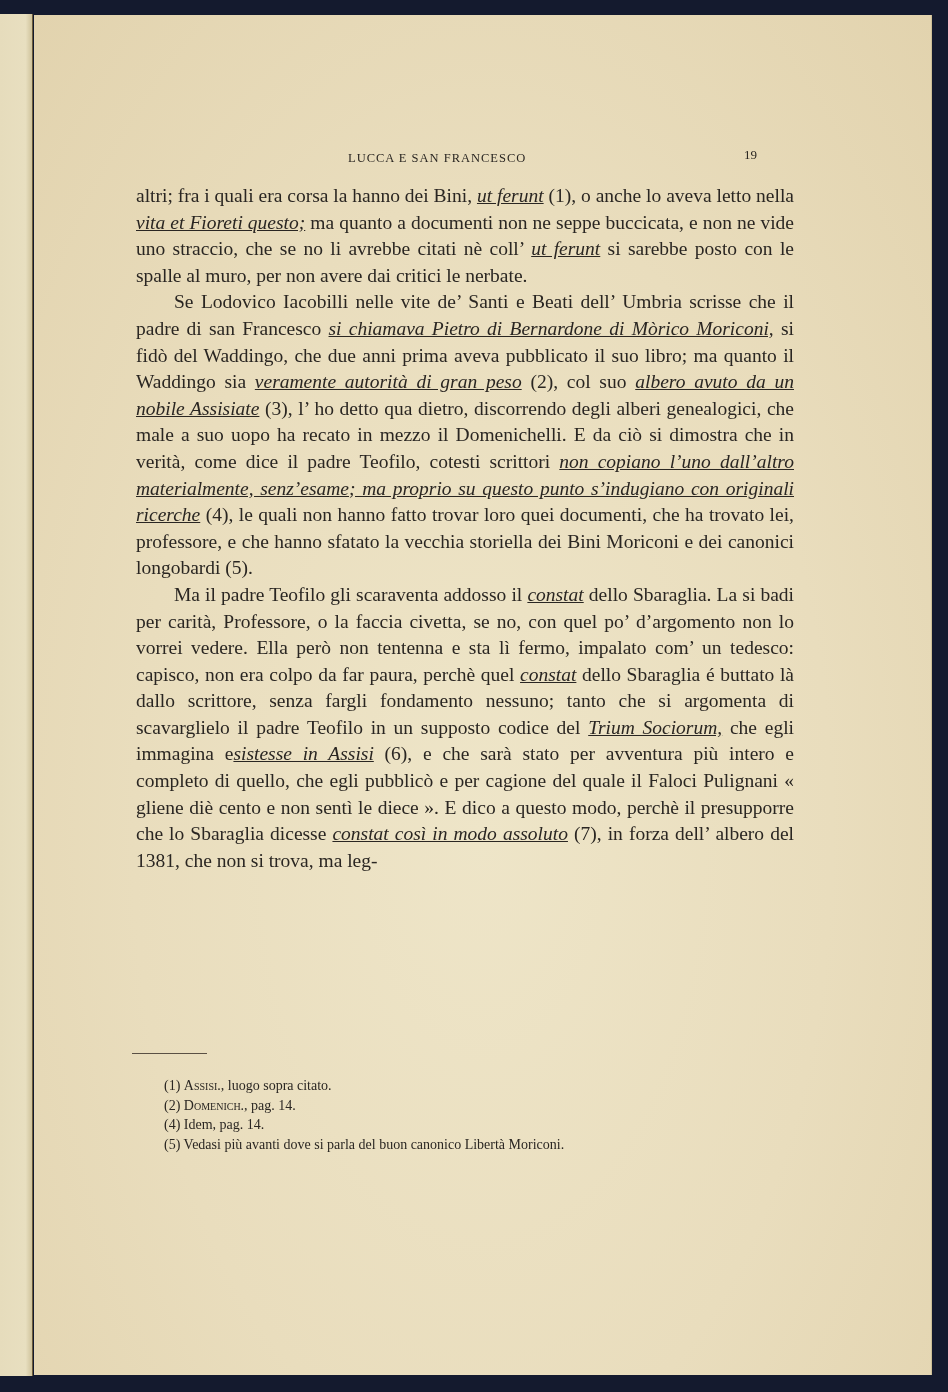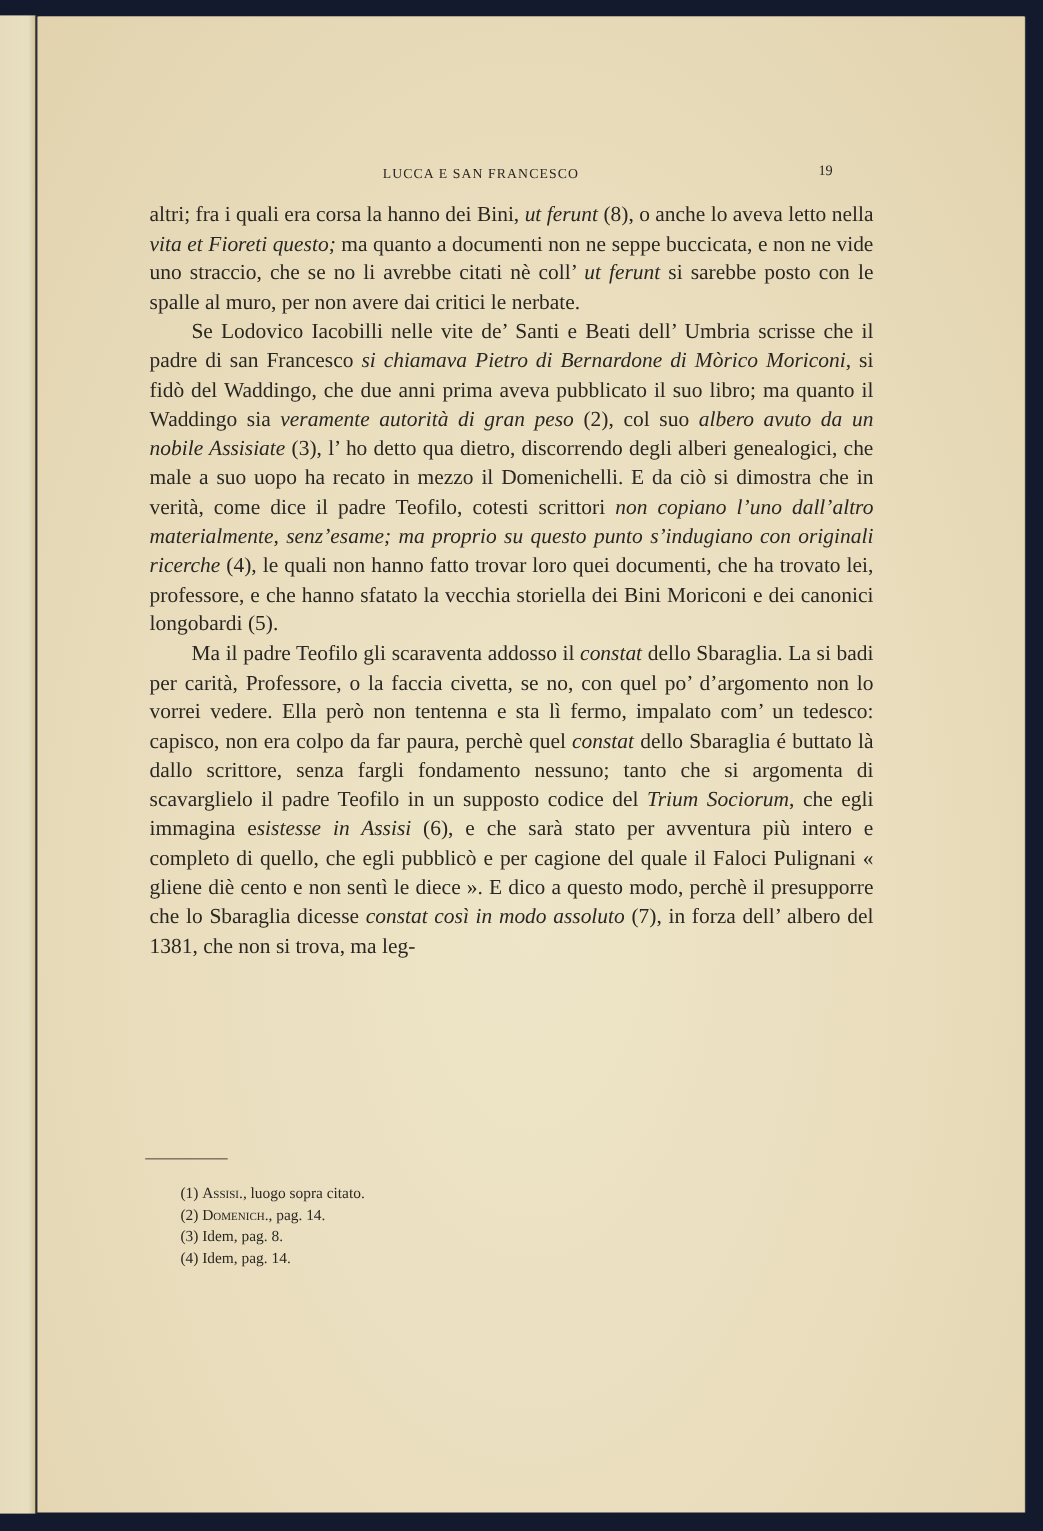--- a/index.html
+++ b/index.html
@@ -31,21 +31,21 @@
   .page-number {
     position: absolute; left: 710px; top: -4px; font-size: 13px;
   }
   .body-text {
     position: absolute; left: 102px; top: 168px; width: 658px;
     font-size: 19.5px; line-height: 26.6px;
     text-align: justify; hyphens: manual;
   }
   .body-text p { margin: 0; }
   .body-text p.indent { text-indent: 38px; }
-  .body-text i { font-style: italic; }
+  .body-text i { font-style: italic; text-decoration: underline; }
   .footnote-rule {
     position: absolute; left: 98px; top: 1038px; width: 75px; height: 0;
     border-top: 1px solid #5a5044;
   }
   .footnotes {
     position: absolute; left: 130px; top: 1061px; width: 640px;
     font-size: 14px; line-height: 19.5px;
   }
   .footnote { white-space: nowrap; }
   .sc { font-variant: small-caps; }
@@ -55,26 +55,26 @@
 
 <div class="prev-page"></div>
 
 <div class="page">
   <div class="running-head">
     <span class="running-title">LUCCA E SAN FRANCESCO</span>
     <span class="page-number">19</span>
   </div>
 
   <div class="body-text" id="body-text">
-      <p><span>altri; fra i quali era corsa la hanno dei Bini, </span><i>ut ferunt</i><span> (8), o anche lo aveva letto nella </span><i>vita et Fioreti questo;</i><span> ma quanto a documenti non ne seppe buccicata, e non ne vide uno straccio, che se no li avrebbe citati nè coll’ </span><i>ut ferunt</i><span> si sarebbe posto con le spalle al muro, per non avere dai critici le nerbate.</span></p>
+      <p><span>altri; fra i quali era corsa la hanno dei Bini, </span><i>ut ferunt</i><span> (1), o anche lo aveva letto nella </span><i>vita et Fioreti questo;</i><span> ma quanto a documenti non ne seppe buccicata, e non ne vide uno straccio, che se no li avrebbe citati nè coll’ </span><i>ut ferunt</i><span> si sarebbe posto con le spalle al muro, per non avere dai critici le nerbate.</span></p>
       <p class="indent"><span>Se Lodovico Iacobilli nelle vite de’ Santi e Beati dell’ Umbria scrisse che il padre di san Francesco </span><i>si chiamava Pietro di Bernardone di Mòrico Moriconi,</i><span> si fidò del Waddingo, che due anni prima aveva pubblicato il suo libro; ma quanto il Waddingo sia </span><i>veramente autorità di gran peso</i><span> (2), col suo </span><i>albero avuto da un nobile Assisiate</i><span> (3), l’ ho detto qua dietro, discorrendo degli alberi genealogici, che male a suo uopo ha recato in mezzo il Domenichelli. E da ciò si dimostra che in verità, come dice il padre Teofilo, cotesti scrittori </span><i>non copiano l’uno dall’altro materialmente, senz’esame; ma proprio su questo punto s’indugiano con originali ricerche</i><span> (4), le quali non hanno fatto trovar loro quei documenti, che ha trovato lei, professore, e che hanno sfatato la vecchia storiella dei Bini Moriconi e dei canonici longobardi (5).</span></p>
       <p class="indent"><span>Ma il padre Teofilo gli scaraventa addosso il </span><i>constat</i><span> dello Sbaraglia. La si badi per carità, Professore, o la faccia civetta, se no, con quel po’ d’argomento non lo vorrei vedere. Ella però non tentenna e sta lì fermo, impalato com’ un tedesco: capisco, non era colpo da far paura, perchè quel </span><i>constat</i><span> dello Sbaraglia é buttato là dallo scrittore, senza fargli fondamento nessuno; tanto che si argomenta di scavarglielo il padre Teofilo in un supposto codice del </span><i>Trium Sociorum,</i><span> che egli immagina e</span><i>sistesse in Assisi</i><span> (6), e che sarà stato per avventura più intero e completo di quello, che egli pubblicò e per cagione del quale il Faloci Pulignani « gliene diè cento e non sentì le diece ». E dico a questo modo, perchè il presupporre che lo Sbaraglia dicesse </span><i>constat così in modo assoluto</i><span> (7), in forza dell’ albero del 1381, che non si trova, ma leg-</span></p>
     </div>
 
   <div class="footnote-rule"></div>
 
   <div class="footnotes" id="footnotes">
       <div class="footnote"><span>(1) </span><span class="sc">Assisi.</span><span>, luogo sopra citato.</span></div>
       <div class="footnote"><span>(2) </span><span class="sc">Domenich.</span><span>, pag. 14.</span></div>
-      <div class="footnote"><span>(3) </span><span>Idem, pag. 8.</span></div>
       <div class="footnote"><span>(4) </span><span>Idem, pag. 14.</span></div>
+      <div class="footnote"><span>(5) </span><span>Vedasi più avanti dove si parla del buon canonico Libertà Moriconi.</span></div>
     </div>
 </div>
 
 </body></html>

